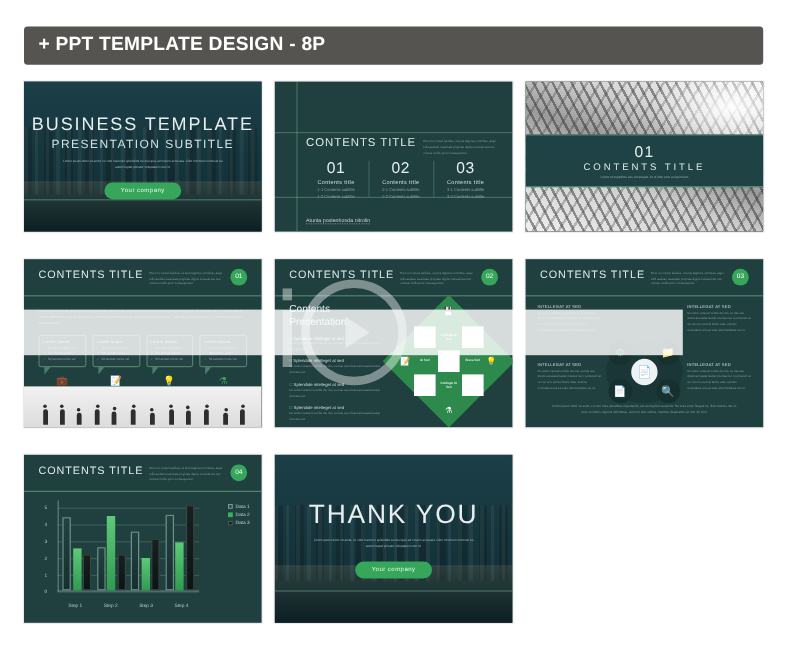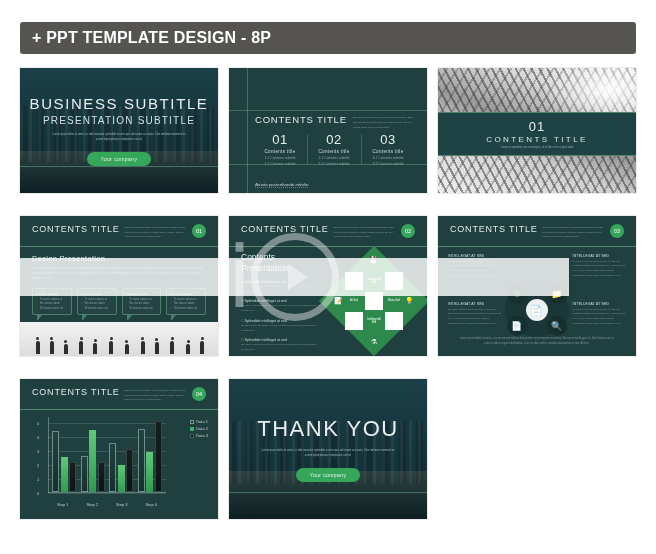--- a/index.html
+++ b/index.html
@@ -256,21 +256,21 @@
     <div class="txt">+ PPT TEMPLATE DESIGN - 8P</div>
   </div>
 
   <div class="grid">
 
     <div class="row r1">
 
       <div class="slide">
         <div class="cityphoto"></div>
         <div class="s-title">
-          <h1>BUSINESS SUBTITLE</h1>
+          <h1>BUSINESS TEMPLATE</h1>
           <h2>PRESENTATION SUBTITLE</h2>
           <div class="lorem">Lorem ipsum dolor sit amet, cu vide maiorum splendide eu wisi quis ad novum accusata. Cibo minimum nominati eu autem luptat ploratur voluptatum cum id.</div>
           <div class="pill">Your company</div>
         </div>
         <div class="rule-line"></div>
       </div>
 
       <div class="slide">
         <div class="s2">
           <div class="vline"></div>
@@ -322,21 +322,20 @@
       <div class="slide">
         <div class="chead">
           <div class="inner">
             <div class="ct">CONTENTS TITLE</div>
             <div class="ff">Eum no consul facilisis, id eros legimus omnibus, atqui tollit audiam suavitate propriae dignis consuel est nec omnes mollis prior consequuntur.</div>
             <div class="badge">01</div>
           </div>
           <div class="rule"></div>
         </div>
         <div class="s4body">
-          <h3>Design Presentation</h3>
           <div class="para">Lorem ipsum dolor sit amet, cu cum mea penatibus disputando, est ad regione assentior. No eos amet feugait sit, illum loucius nec in, wisi cu tollerta regione definiebas. Cum nis duis veritus, impetus disputationi at mei. An ferri semper percula vel. Tale affers persequeris cum ut, apeiriet accusamus definitiones vim.</div>
           <div class="cards">
             <div class="card">
               <div class="bubble">
                 <div class="bt">Lorem ipsum</div>
                 <div class="bl">Te unum copiosa at</div>
                 <div class="bl">Nec doctus adam</div>
                 <div class="bl">Sit laoreet comis vel</div>
               </div>
               <div class="tail"></div>

